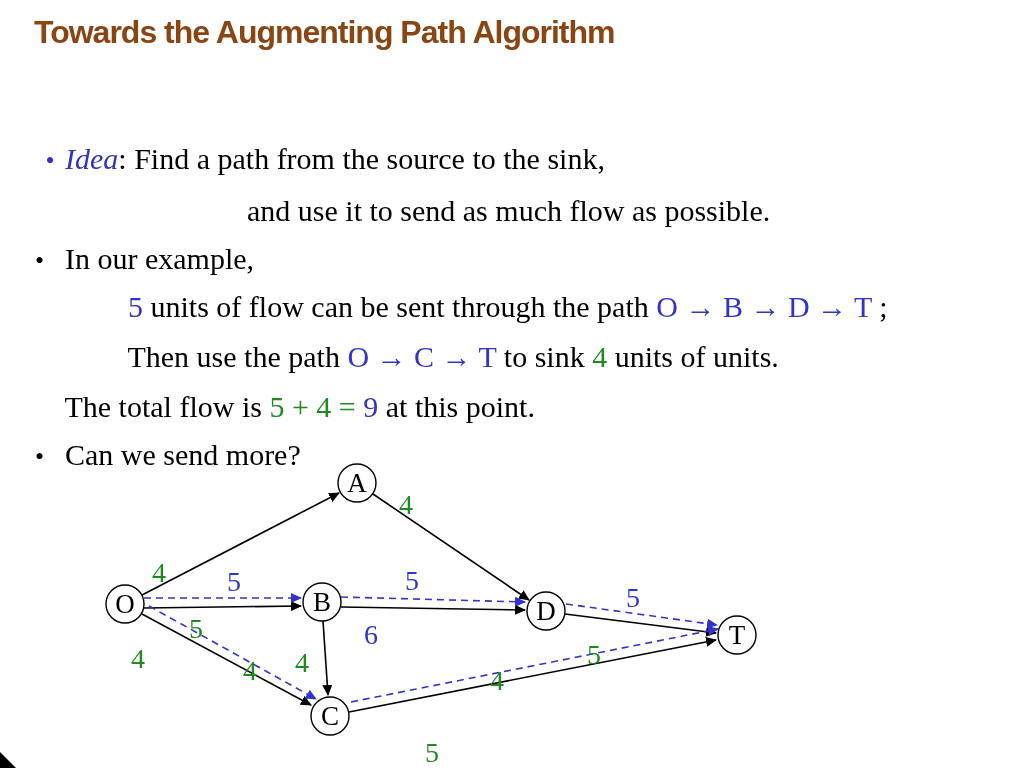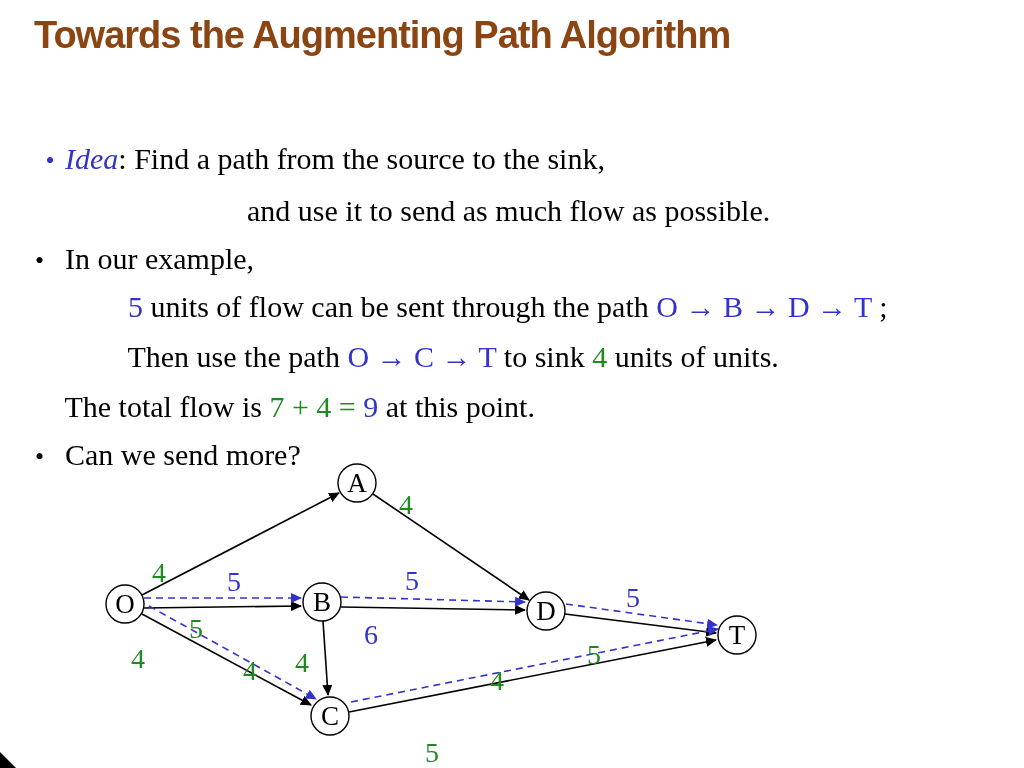--- a/index.html
+++ b/index.html
@@ -3,21 +3,21 @@
 <meta charset="utf-8">
 <style>
   html,body{margin:0;padding:0;}
   body{
     width:1024px;height:768px;position:relative;background:#ffffff;
     font-family:"Liberation Serif", serif;overflow:hidden;
   }
   .title{
     position:absolute;left:34px;top:14px;width:970px;
     font-family:"Liberation Sans", sans-serif;
-    font-weight:bold;font-size:38px;color:#8B4513;letter-spacing:-1px;
+    font-weight:bold;font-size:32px;color:#8B4513;letter-spacing:-1px;
     white-space:nowrap;
   }
   .line{position:absolute;font-size:30px;color:#000;white-space:pre;}
   .bullet{display:inline-block;width:30px;font-size:26px;}
   .blue{color:#3333CC;}
   .green{color:#1F8A1F;}
   .italic{font-style:italic;}
   svg{position:absolute;left:0;top:0;}
   .edge{stroke:#000;stroke-width:1.6;fill:none;}
   .fedge{stroke:#3333CC;stroke-width:1.6;fill:none;stroke-dasharray:7 5;}
@@ -47,21 +47,21 @@
 
 <div class="line" style="left:113px;top:256px;">
   <span class="blue">5</span><span> units of flow can be sent through the path </span><span class="blue">O → B → D → T</span><span> ;</span>
 </div>
 
 <div class="line" style="left:113px;top:306px;">
   <span>Then use the path </span><span class="blue">O → C → T</span><span> to sink </span><span class="green">4</span><span> units of units.</span>
 </div>
 
 <div class="line" style="left:50px;top:356px;">
-  <span>The total flow is </span><span class="green">7 + 4 = </span><span class="blue">9</span><span> at this point.</span>
+  <span>The total flow is </span><span class="green">5 + 4 = </span><span class="blue">9</span><span> at this point.</span>
 </div>
 
 <div class="line" style="left:20px;top:404px;">
   <span class="bullet">•</span><span>Can we send more?</span>
 </div>
 
 <svg width="1024" height="768" viewBox="0 0 1024 768">
   <defs>
     <marker id="arrowBlack" markerUnits="userSpaceOnUse" markerWidth="12" markerHeight="10" refX="10" refY="5" orient="auto">
       <path d="M0,0 L11,5 L0,10 z" fill="#000000"></path>

